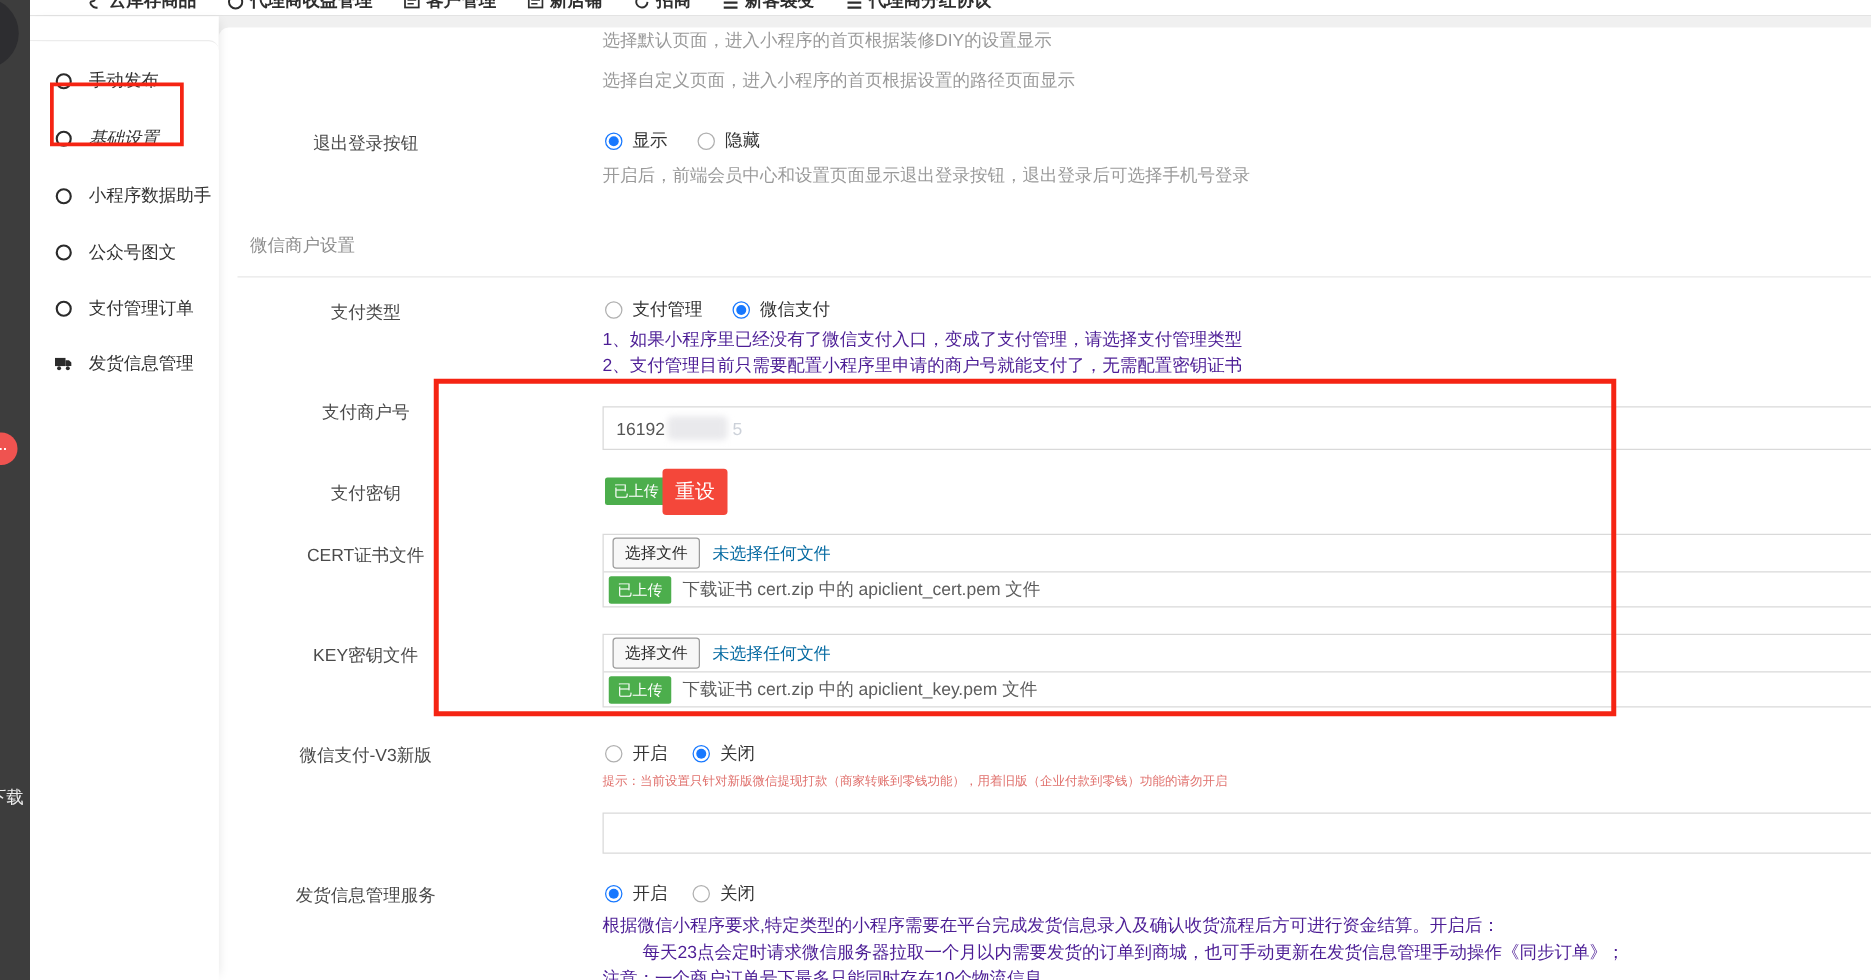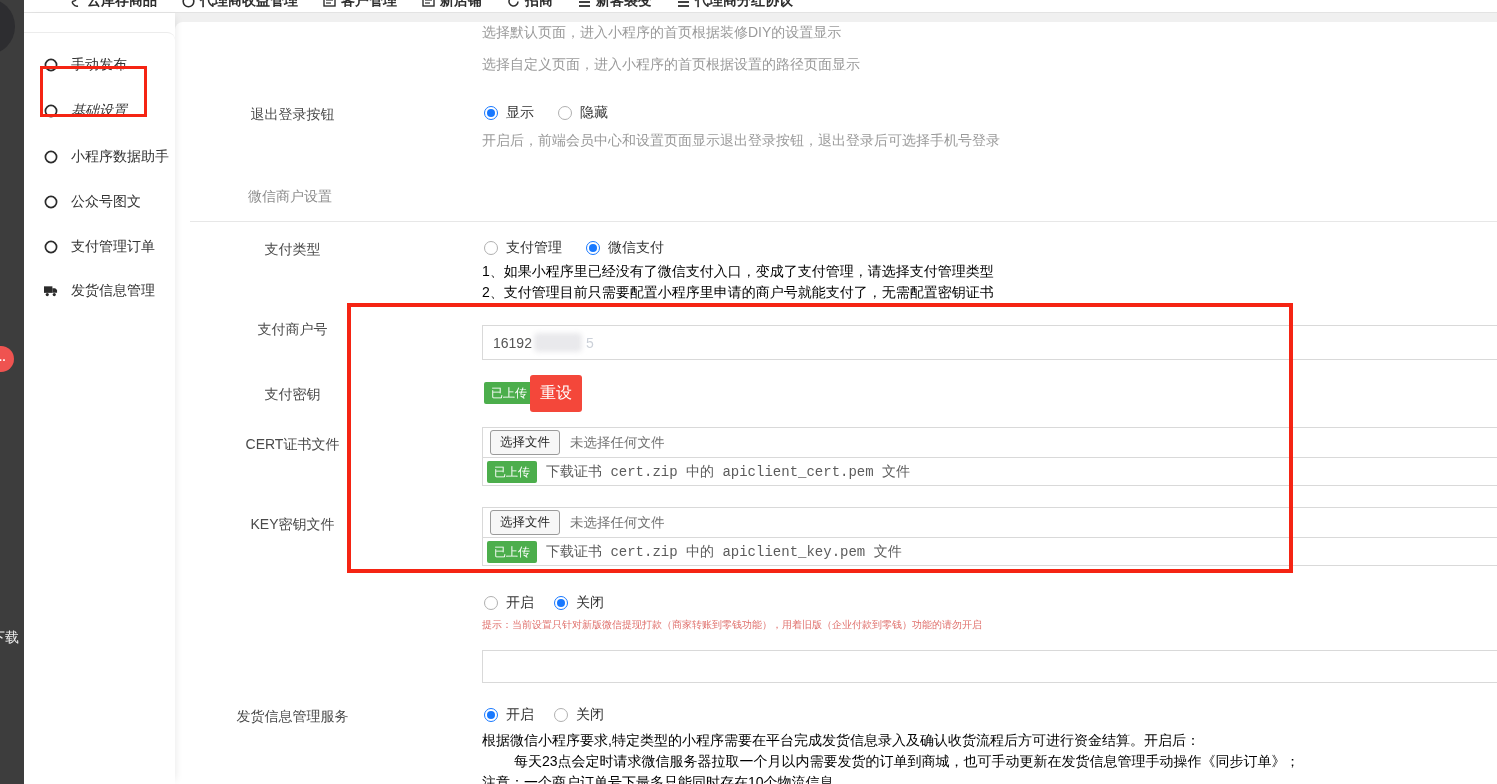--- a/index.html
+++ b/index.html
@@ -25,21 +25,21 @@
                   box-shadow:4px 0 8px -4px rgba(0,0,0,0.10); }
   .sidebar { position:absolute; left:0; top:19px; width:151px; bottom:0; background:#fff; border-top:1px solid #ececec; border-radius:0 8px 0 0; }
   .side-item { position:absolute; left:20px; display:flex; align-items:center; gap:13px; height:30px; font-size:14px; color:#323232; cursor:pointer; white-space:nowrap; }
   .side-item .sicon { display:inline-flex; width:14px; height:14px; align-items:center; justify-content:center; }
 
   
   .main-card { position:absolute; left:175px; top:22px; width:1322px; height:762px; background:#fff; border-radius:8px 0 0 0; z-index:1; }
 
   .abs { position:absolute; }
   .hint { color:#9a9a9a; font-size:14px; white-space:nowrap; }
-  .warn { color:#000000; font-size:14px; white-space:nowrap; }
+  .warn { color:#4c1d95; font-size:14px; white-space:nowrap; }
   .warn-soft { color:#e0716d; font-size:10px; white-space:nowrap; }
   .row-label { position:absolute; left:130px; width:325px; text-align:center; font-size:14px; color:#4a4a4a; white-space:nowrap; }
   .section-title { color:#8e8e8e; font-size:14px; }
   .hr { position:absolute; left:190px; right:0; height:1px; background:#e7e7e7; }
 
   .radio-group { position:absolute; display:flex; gap:24px; align-items:center; }
   .radio { display:inline-flex; align-items:center; gap:8px; font-size:14px; color:#333; cursor:pointer; }
   .radio .dot { position:relative; width:14px; height:14px; border-radius:50%; border:1px solid #b0b0b0; background:#fff; }
   .radio.selected .dot { border-color:#1778ff; }
   .radio.selected .dot::after { content:""; position:absolute; inset:2px; border-radius:50%; background:#1778ff; }
@@ -49,23 +49,23 @@
   .blur-patch { display:inline-block; width:48px; height:19px; margin-left:2px; background:#e9e9ec; border-radius:4px; filter:blur(2.5px); }
   .faint-tail { color:#ccd1d9; margin-left:4px; }
 
   .green-badge { display:inline-block; background:#4cae4c; color:#fff; font-size:12px; line-height:1; padding:5px 7px; border-radius:2px; white-space:nowrap; }
   .reset-btn { position:absolute; left:530px; top:375px; width:52px; height:37px; background:#f4473a; color:#fff;
                font-size:16px; border:none; border-radius:3px; cursor:pointer; }
 
   .file-box { position:absolute; left:482px; width:1040px; height:59px; border:1px solid #d9d9d9; background:#fff; }
   .file-box .file-row { position:absolute; left:0; top:0; right:0; height:30px; border-bottom:1px solid #d9d9d9; display:flex; align-items:center; padding-left:7px; gap:10px; }
   .choose-btn { font-size:12.5px; color:#262626; background:#f7f7f7; border:1px solid #9b9b9b; border-radius:3px; padding:3px 9px; cursor:pointer; white-space:nowrap; }
-  .no-file { color:#737373; font-size:13.5px; white-space:nowrap; }
+  .no-file { color:#0369a1; font-size:13.5px; white-space:nowrap; }
   .file-box .uploaded-row { position:absolute; left:0; top:30px; right:0; bottom:0; display:flex; align-items:center; padding-left:4px; gap:9px; }
-  .cert-hint { color:#5c5c5c; font-size:14px; white-space:nowrap;font-family:Liberation Mono, monospace; }
+  .cert-hint { color:#5c5c5c; font-size:14px; white-space:nowrap; }
 
   .annotation { position:absolute; border:4px solid #f52413; z-index:20; pointer-events:none; }
   .annotation.thin { border-width:3px; }
 </style>
 </head>
 <body>
 
 <div id="page">
 
   <div class="main-card">
@@ -79,21 +79,21 @@
         <span class="dot"></span>
         <span>显示</span>
       </span>
       <span class="radio">
         <span class="dot"></span>
         <span>隐藏</span>
       </span>
     </div>
     <div class="abs hint" style="left:307px; top:110px;">开启后，前端会员中心和设置页面显示退出登录按钮，退出登录后可选择手机号登录</div>
 
-    <div class="abs section-title" style="left:25px; top:166px;margin-left:48px;">微信商户设置</div>
+    <div class="abs section-title" style="left:25px; top:166px;">微信商户设置</div>
     <div class="hr" style="left:15px; top:199px;"></div>
 
     <div class="row-label" style="left:-45px; top:219px;">支付类型</div>
     <div class="radio-group" style="left:309px; top:217px;">
       <span class="radio">
         <span class="dot"></span>
         <span>支付管理</span>
       </span>
       <span class="radio selected">
         <span class="dot"></span>
@@ -131,20 +131,21 @@
       <div class="file-row">
         <button class="choose-btn">选择文件</button>
         <span class="no-file">未选择任何文件</span>
       </div>
       <div class="uploaded-row">
         <span class="green-badge">已上传</span>
         <span class="cert-hint">下载证书 cert.zip 中的 apiclient_key.pem 文件</span>
       </div>
     </div>
 
+    <div class="row-label" style="left:-45px; top:574px;">微信支付-V3新版</div>
     <div class="radio-group" style="left:309px; top:572px; gap:20px;">
       <span class="radio">
         <span class="dot"></span>
         <span>开启</span>
       </span>
       <span class="radio selected">
         <span class="dot"></span>
         <span>关闭</span>
       </span>
     </div>

